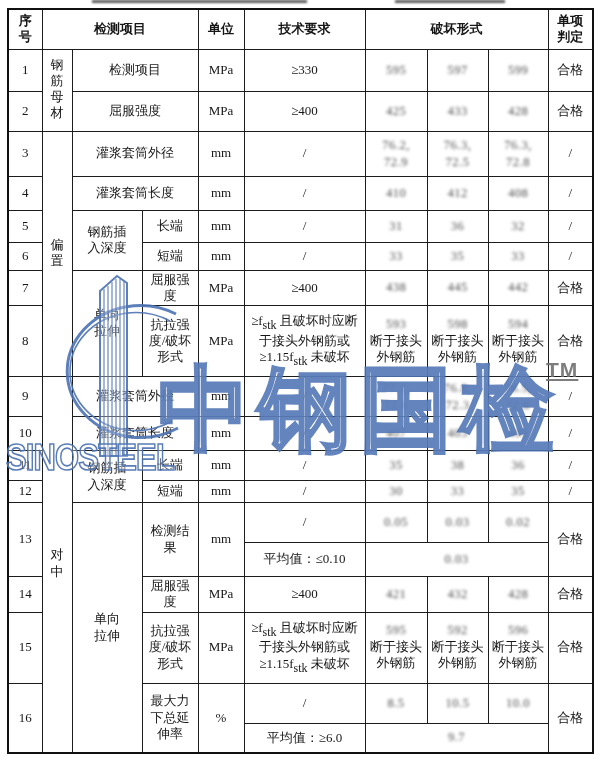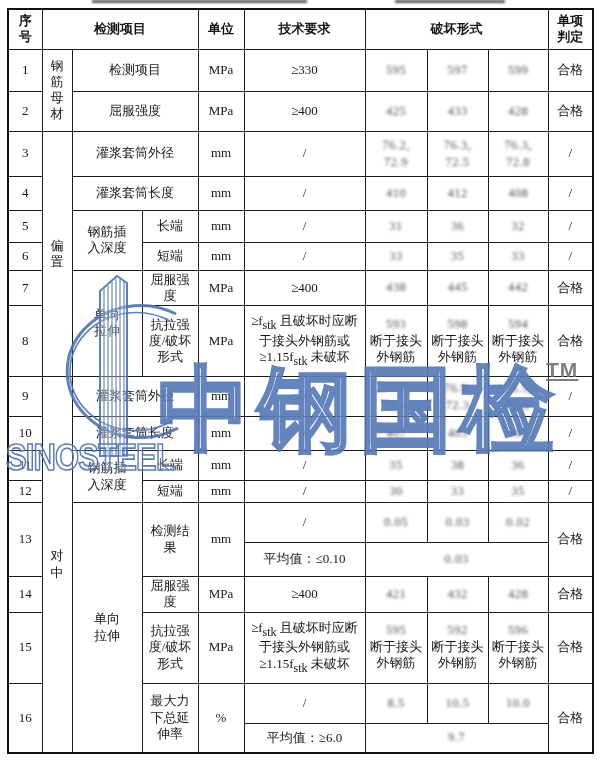--- a/index.html
+++ b/index.html
@@ -13,21 +13,21 @@
     border:2px solid #101010;
   }
   .report-table td{
     border:1px solid #1c1c1c;
     text-align:center;vertical-align:middle;
     font-size:13px;line-height:1.25;padding:1px 2px;
     overflow:hidden;
   }
   .hdr{font-weight:bold;font-size:13.5px;}
   .pre{white-space:pre-line;}
-  .grp{padding:0;}
+  .grp{padding:0;font-family:Liberation Mono, monospace;}
   .req-long{font-size:12.3px;line-height:1.5;padding:2px 5px;}
   .req-long sub{font-size:12px;}
   .blur{filter:blur(1.6px);color:#4a4a4a;font-size:12.5px;letter-spacing:0.5px;}
   .two-line{white-space:pre-line;line-height:1.35;}
   .break-cell{font-size:12px;line-height:1.35;padding:1px 1px;}
   .break-cell .blur{display:block;}
   .judge{font-size:13px;}
   
   .overlay{position:absolute;left:0;top:0;pointer-events:none;}
   .wm-brand{

